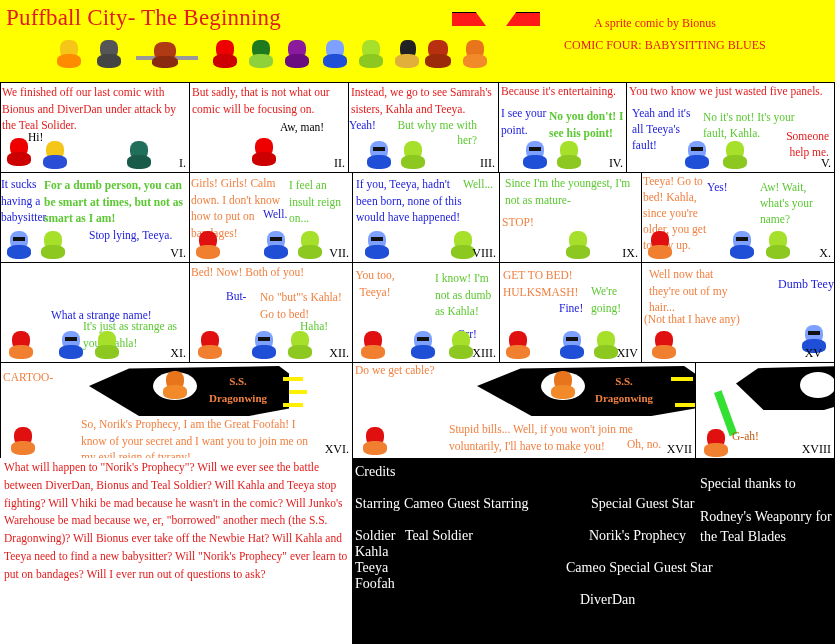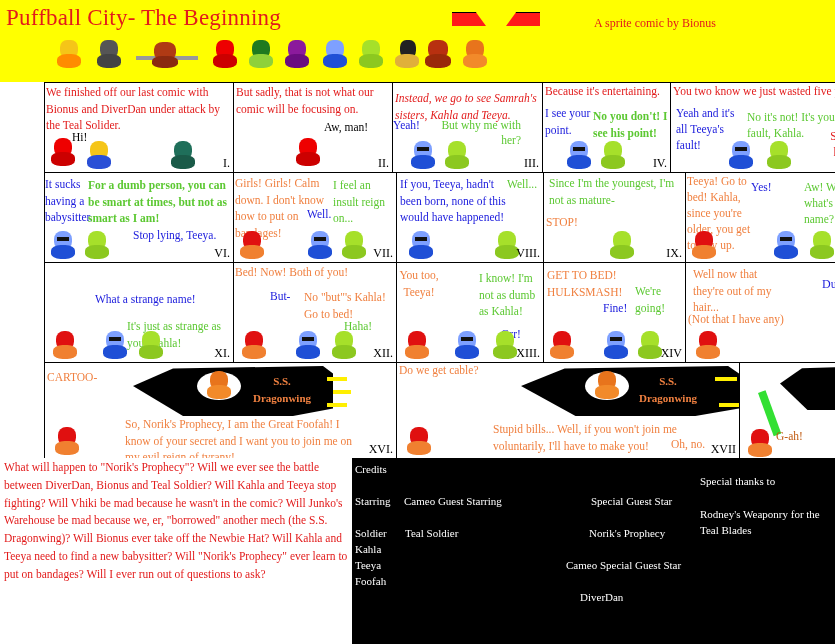--- a/index.html
+++ b/index.html
@@ -7,52 +7,53 @@
   body { position: relative; font-family: "Liberation Serif", "DejaVu Serif", serif; font-size: 12px; line-height: 1.25; }
 
   .header { position: absolute; left: 0; top: 0; width: 835px; height: 82px; background: #ffff00; }
   .title { position: absolute; left: 6px; top: 4px; font-size: 23px; color: #e21b1b; letter-spacing: 0.2px; }
   .byline { position: absolute; left: 594px; top: 16px; font-size: 12px; color: #e21b1b; }
   .subtitle { position: absolute; left: 564px; top: 38px; font-size: 12px; color: #e21b1b; }
   .logo-wing { position: absolute; top: 12px; height: 14px; background: #ff1a1a; border-top: 1px solid #000; }
 
   .cast { position: absolute; top: 40px; width: 26px; height: 32px; }
 
-  .panel { position: absolute; border: 1px solid #000; background: #fff; overflow: hidden; margin-left: 44px; }
+  .panel { position: absolute; border: 1px solid #000; background: #fff; overflow: hidden; }
   .num { position: absolute; right: 3px; bottom: 1px; font-size: 12px; color: #000; }
   .t { position: absolute; font-size: 11.5px; line-height: 1.3; white-space: nowrap; }
   .red { color: #e21b1b; }
   .blue { color: #1a1adc; }
   .green { color: #5cc832; }
   .orange { color: #f08040; }
   .darkorange { color: #c05a10; }
 
   .sprite { position: absolute; width: 28px; height: 30px; }
   .sprite .head { position: absolute; left: 5px; top: 0; width: 18px; height: 18px; border-radius: 45% 45% 40% 40%; }
   .sprite .body { position: absolute; left: 2px; top: 14px; width: 24px; height: 14px; border-radius: 40%; }
   .sprite .eyes { position: absolute; left: 8px; top: 6px; width: 12px; height: 4px; background: #111; }
   .line { position: absolute; background: #000; transform-origin: 0 0; }
 
   .ship { position: absolute; background: #000; clip-path: polygon(0% 40%, 20% 5%, 95% 0%, 100% 15%, 100% 85%, 80% 100%, 25% 100%); }
   .ship-window { position: absolute; background: #fff; border-radius: 50%; }
   .flame { position: absolute; height: 4px; background: #ffef00; }
 
   .narr { position: absolute; left: 0; top: 458px; width: 352px; height: 186px; background: #fff; padding: 1px 4px; }
   .narr p { color: #e21b1b; font-size: 11.5px; line-height: 1.55; }
-  .credits { position: absolute; left: 352px; top: 458px; width: 483px; height: 186px; background: #000; color: #fff; font-size: 11px; }
+  .credits { position: absolute; left: 352px; top: 458px; width: 483px; height: 186px; background: #000; color: #fff; font-size: 14px; }
   .credits .c { position: absolute; white-space: nowrap; }
 </style>
 </head>
 <body>
 
 <div class="header">
   <div class="title">Puffball City- The Beginning</div>
   <div class="logo-wing" style="left:452px;width:34px;clip-path:polygon(0 0,70% 0,100% 100%,0 100%);"></div>
   <div class="logo-wing" style="left:506px;width:34px;clip-path:polygon(30% 0,100% 0,100% 100%,0 100%);"></div>
   <div class="byline">A sprite comic by Bionus</div>
+  <div class="subtitle">COMIC FOUR: BABYSITTING BLUES</div>
 
   <div class="cast" style="left:56px;">
       <div style="position:absolute;left:4px;top:0;width:18px;height:18px;background:#f5c518;border-radius:40%;"></div>
       <div style="position:absolute;left:1px;top:14px;width:24px;height:14px;background:#ff8c00;border-radius:40%;"></div>
     </div>
   <div class="cast" style="left:96px;">
       <div style="position:absolute;left:4px;top:0;width:18px;height:18px;background:#555;border-radius:40%;"></div>
       <div style="position:absolute;left:1px;top:14px;width:24px;height:14px;background:#444;border-radius:40%;"></div>
     </div>
   <div class="cast" style="left:136px;width:62px;">
@@ -117,21 +118,21 @@
   <div class="t red" style="left:2px;top:1px;white-space:normal;width:156px;line-height:1.45;">But sadly, that is not what our comic will be focusing on.</div>
   <div class="t" style="left:90px;top:37px;color:#000;">Aw, man!</div>
   <div class="sprite" style="left:60px;top:55px;">
       <div class="head" style="background:#e00;"></div>
       <div class="body" style="background:#c00;"></div>
     </div>
   <div class="num">II.</div>
 </div>
 
 <div class="panel" style="left:348px;top:82px;width:151px;height:91px;">
-  <div class="t red" style="left:2px;top:7px;white-space:normal;width:148px;line-height:1.45;font-style:italic;">Instead, we go to see Samrah's sisters, Kahla and Teeya.</div>
+  <div class="t red" style="left:2px;top:1px;white-space:normal;width:148px;line-height:1.45;">Instead, we go to see Samrah's sisters, Kahla and Teeya.</div>
   <div class="t blue" style="left:0;top:35px;">Yeah!</div>
   <div class="t green" style="left:38px;top:35px;white-space:normal;width:90px;text-align:right;">But why me with her?</div>
   <div class="sprite" style="left:16px;top:58px;">
       <div class="head" style="background:#7ea0ff;"></div>
       <div class="body" style="background:#1f4fd6;"></div>
       <div class="eyes"></div>
     </div>
   <div class="sprite" style="left:50px;top:58px;">
       <div class="head" style="background:#a6e02a;"></div>
       <div class="body" style="background:#8cc820;"></div>
@@ -247,21 +248,21 @@
       <div class="eyes"></div>
     </div>
   <div class="sprite" style="left:122px;top:58px;">
       <div class="head" style="background:#a6e02a;"></div>
       <div class="body" style="background:#8cc820;"></div>
     </div>
   <div class="num">X.</div>
 </div>
 
 <div class="panel" style="left:0;top:262px;width:190px;height:101px;">
-  <div class="t blue" style="left:50px;top:29px;">What a strange name!</div>
+  <div class="t blue" style="left:50px;top:45px;">What a strange name!</div>
   <div class="t green" style="left:82px;top:55px;white-space:normal;width:100px;line-height:1.45;">It's just as strange as you, Kahla!</div>
   <div class="sprite" style="left:6px;top:68px;">
       <div class="head" style="background:#e01010;"></div>
       <div class="body" style="background:#f08030;"></div>
     </div>
   <div class="sprite" style="left:56px;top:68px;">
       <div class="head" style="background:#7ea0ff;"></div>
       <div class="body" style="background:#1f4fd6;"></div>
       <div class="eyes"></div>
     </div>

